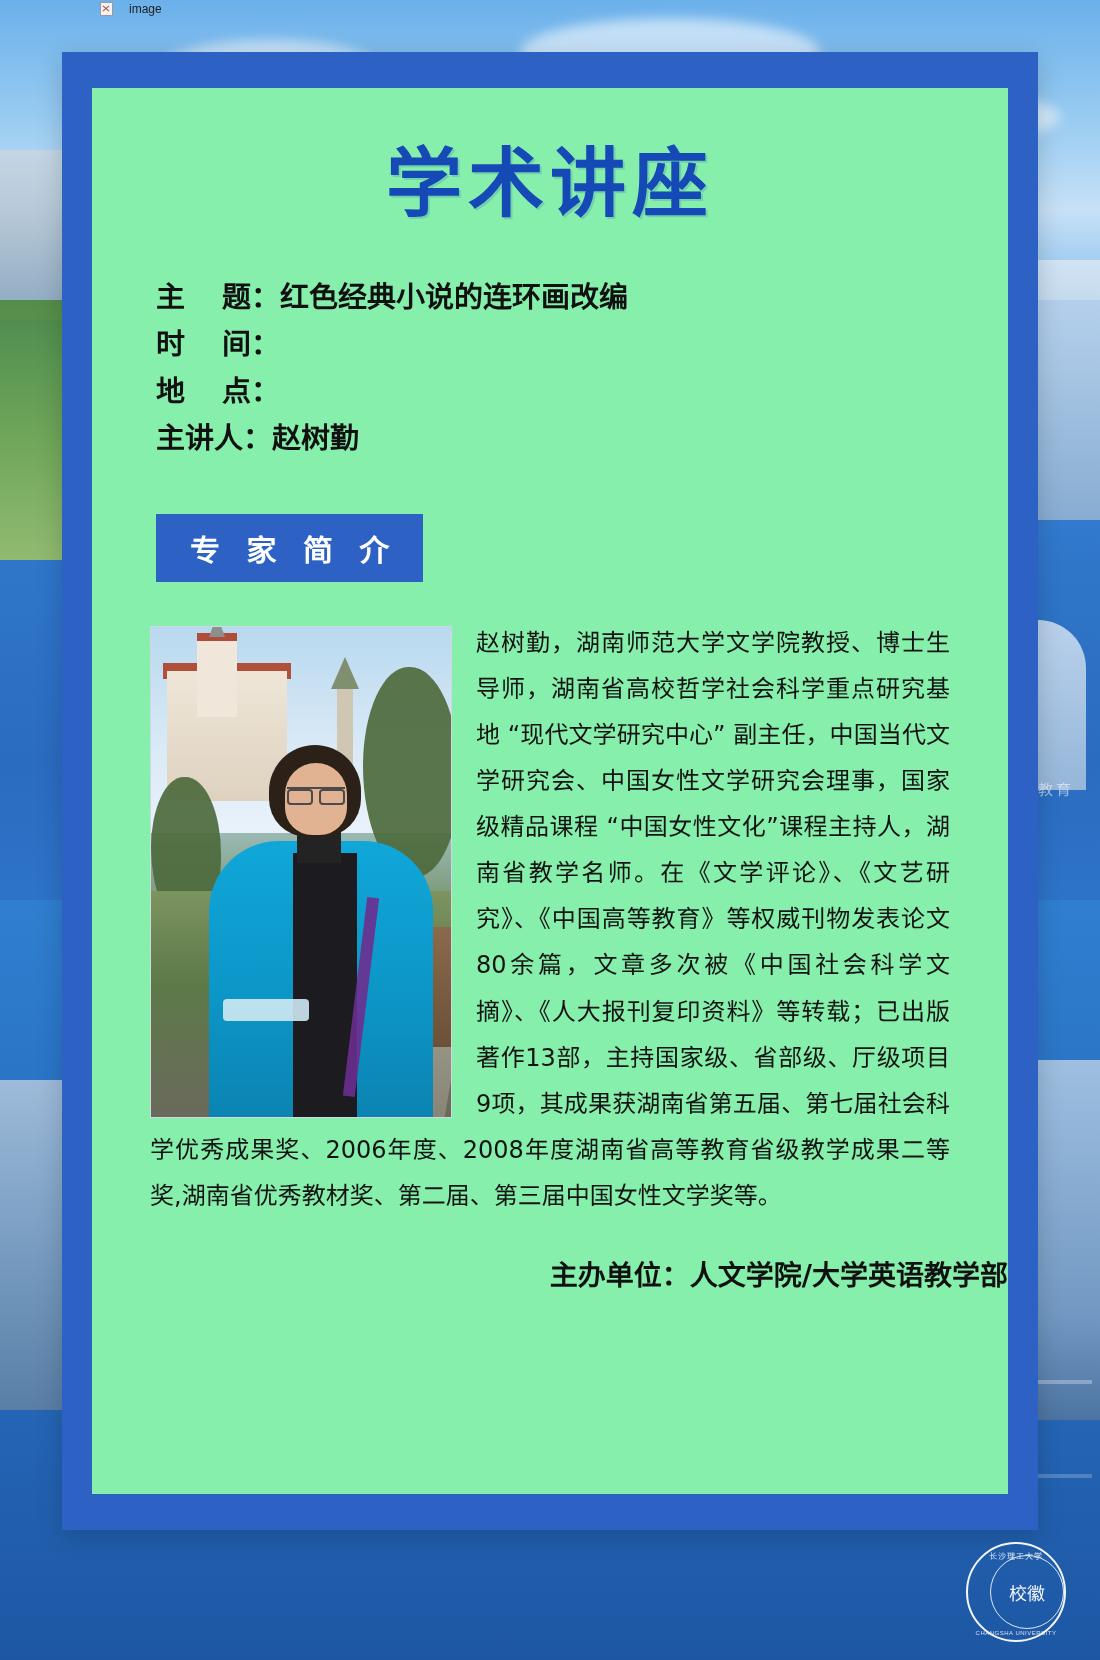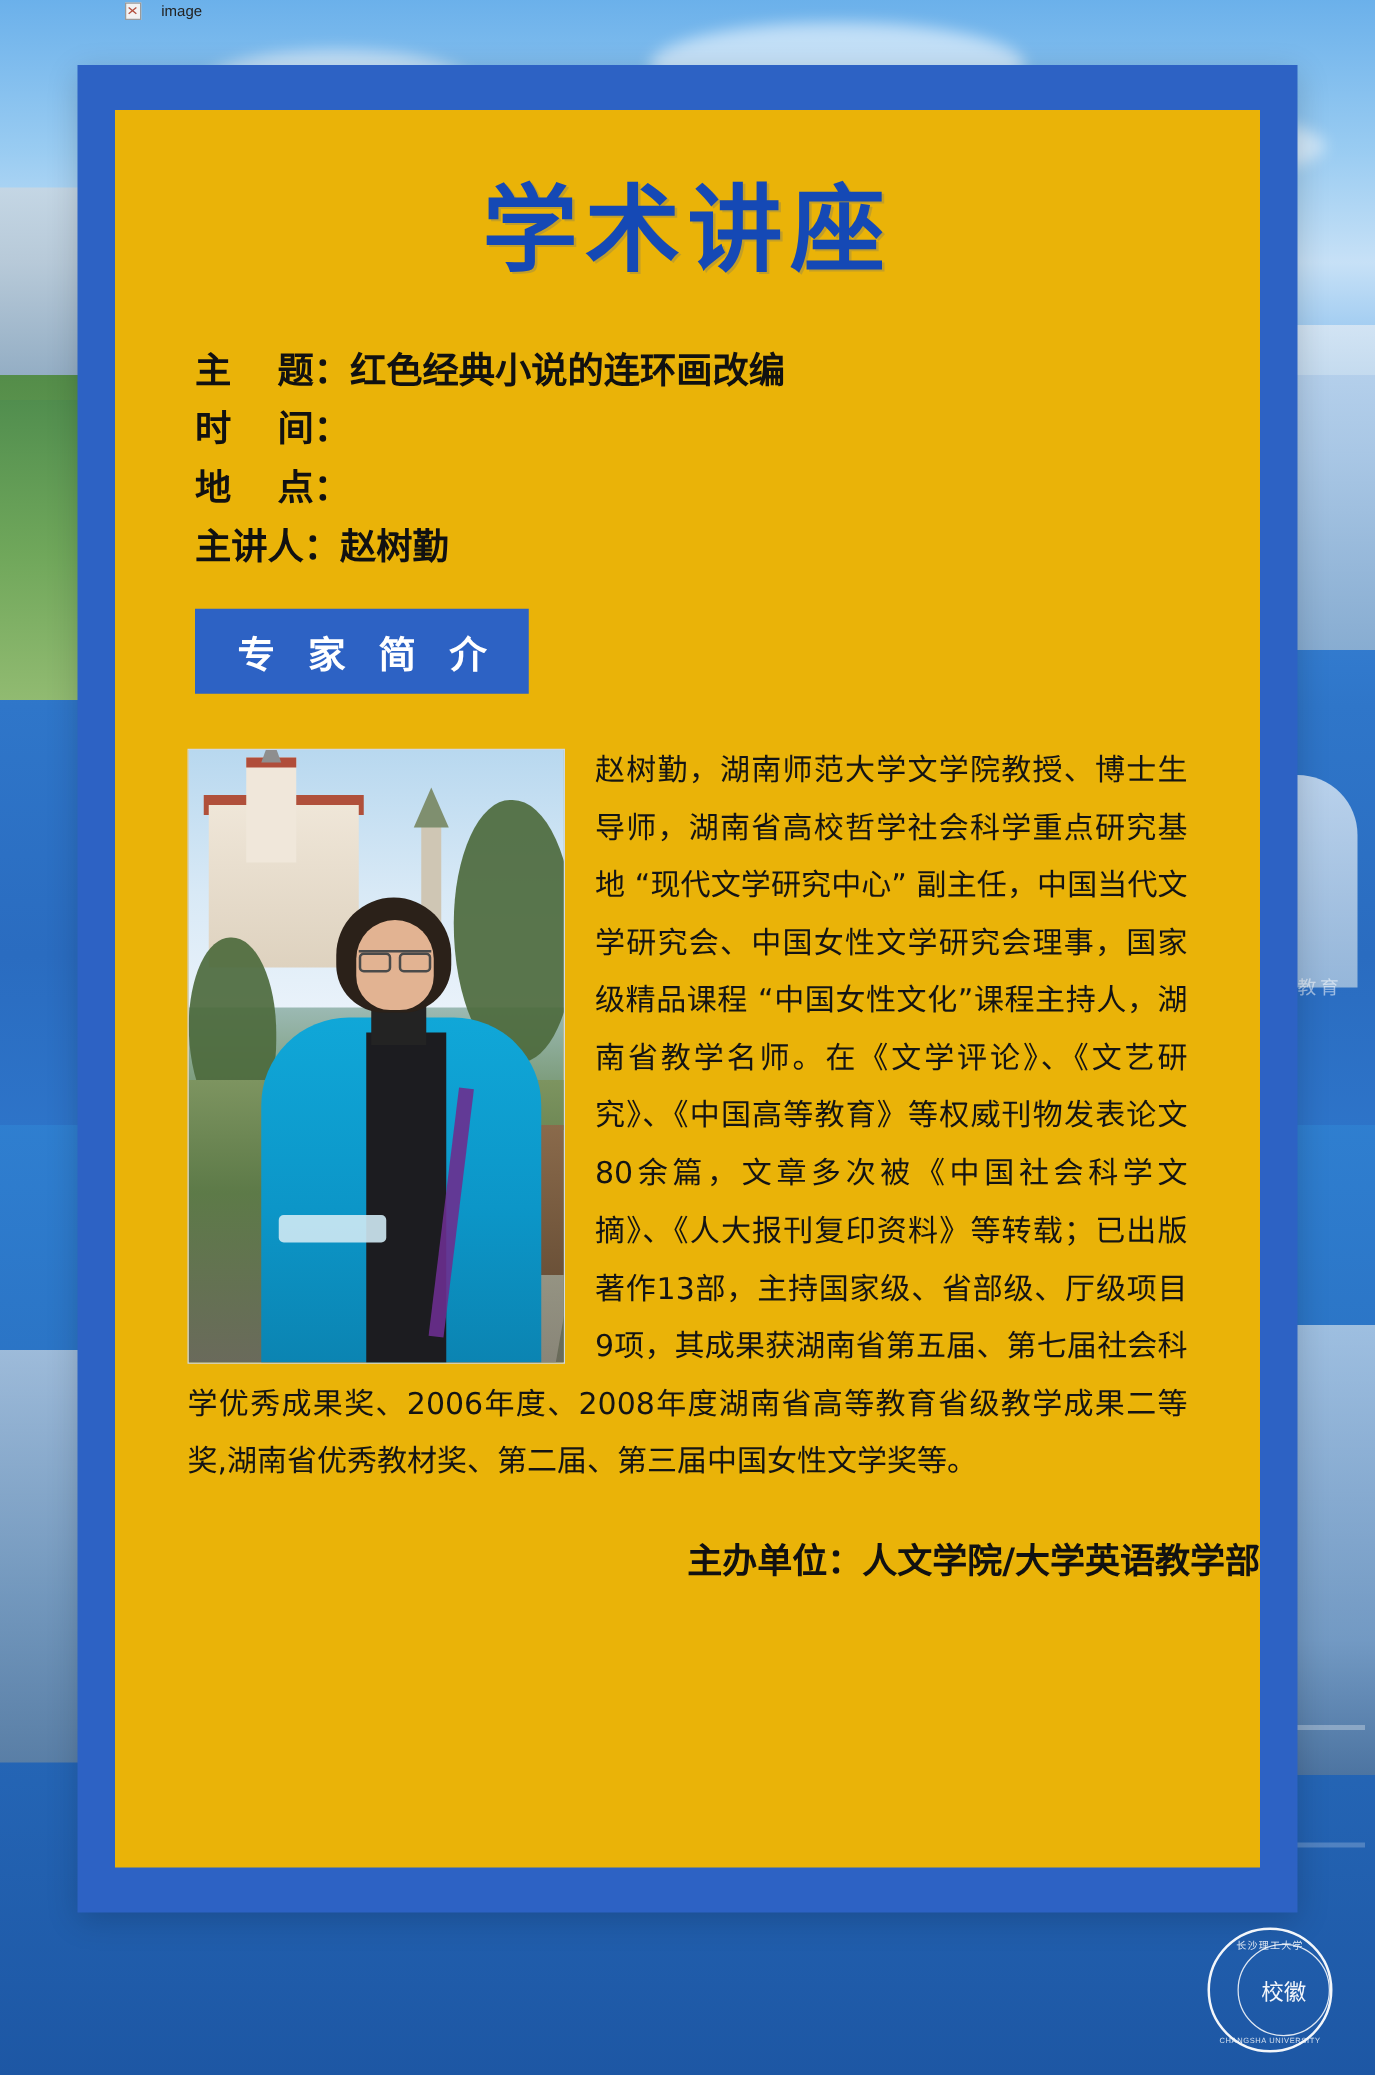--- a/index.html
+++ b/index.html
@@ -141,21 +141,21 @@
     height: 1478px;
     background: #2d62c4;
     box-shadow: 0 6px 24px rgba(0,0,0,0.18);
   }
   .card {
     position: absolute;
     left: 92px;
     top: 88px;
     width: 916px;
     height: 1406px;
-    background: #eab308;
+    background: #86efac;
   }
 
   
   .title {
     text-align: center;
     margin-top: 58px;
     font-size: 76px;
     line-height: 1;
     font-weight: bold;
     color: #1549b5;
@@ -181,21 +181,21 @@
     white-space: pre;
     flex: 0 0 auto;
   }
   .info-value {
     flex: 1 1 auto;
   }
 
   
   .badge {
     display: inline-block;
-    margin: 25px 0 0 64px;
+    margin: 52px 0 0 64px;
     background: #2d62c4;
     color: #ffffff;
     font-size: 30px;
     font-weight: bold;
     letter-spacing: 8px;
     padding: 12px 26px 12px 34px;
     font-family: "DejaVu Sans", "Liberation Sans", sans-serif;
   }
 
   

